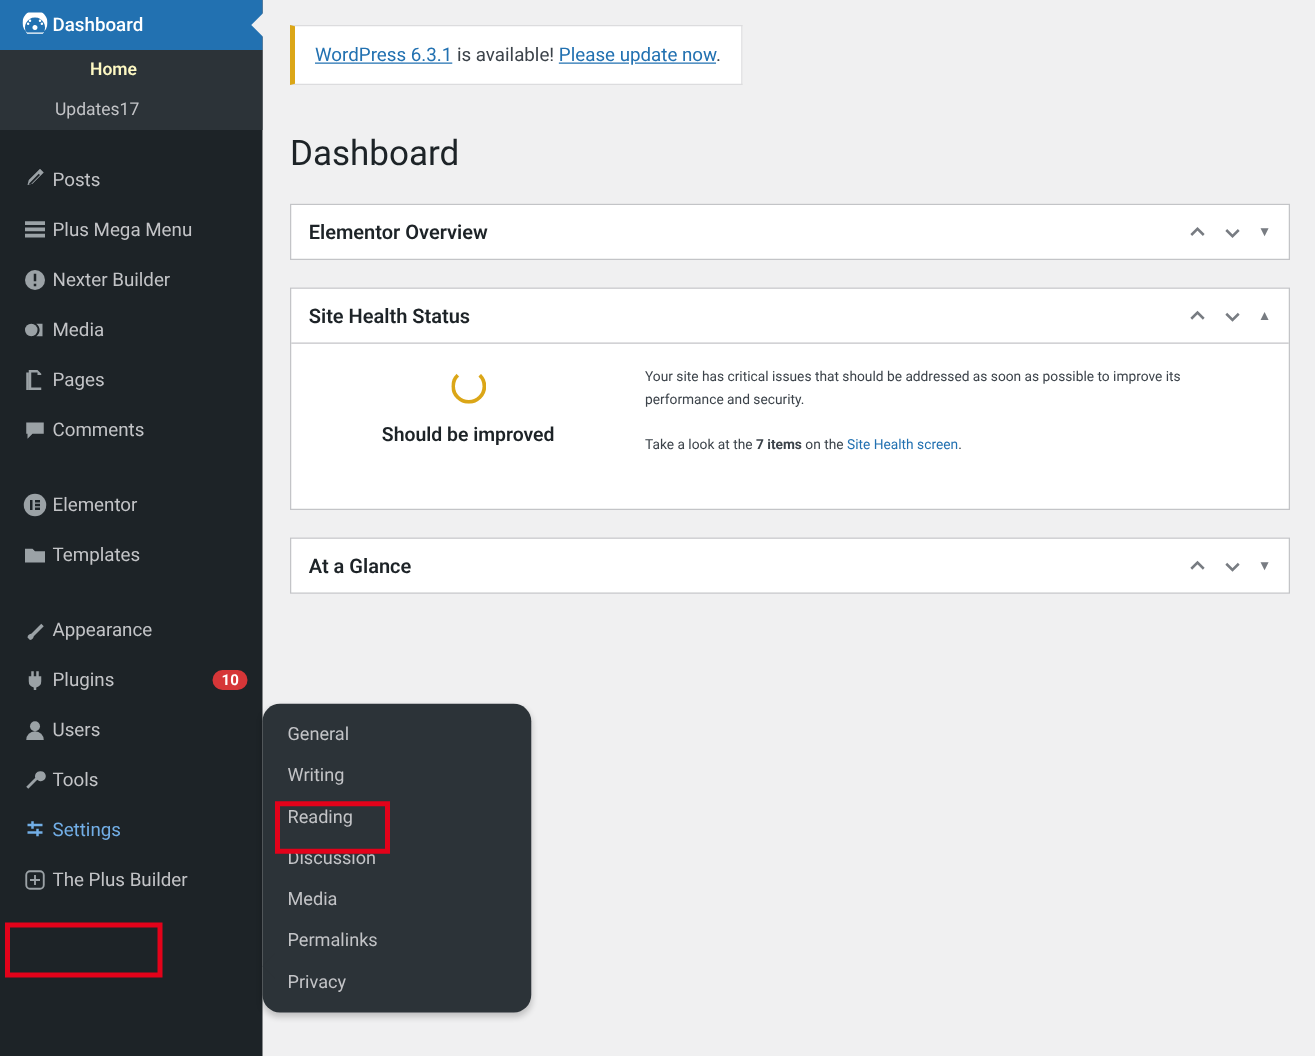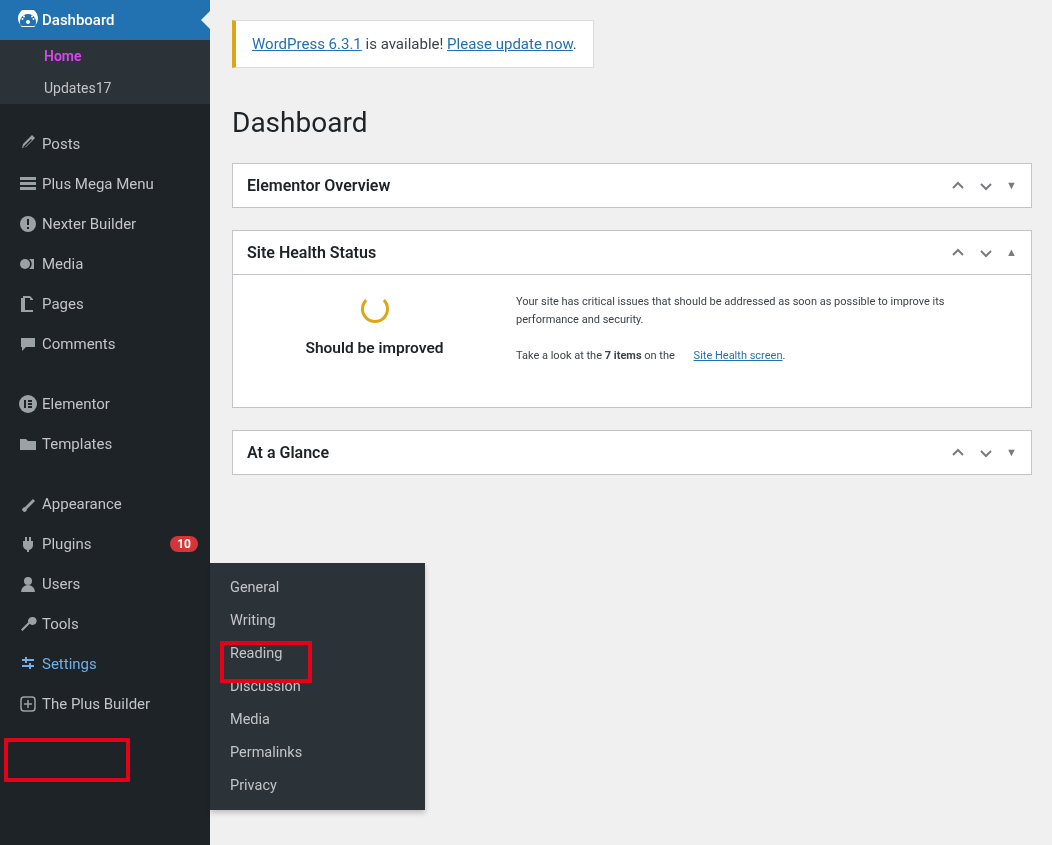--- a/index.html
+++ b/index.html
@@ -67,41 +67,43 @@
     background: #2c3338;
   }
   #adminmenu .submenu-item {
     display: block;
     padding: 8px 14px 8px 44px;
     color: #c3c4c7;
     font-size: 14px;
     cursor: pointer;
   }
   #adminmenu .submenu-item.sub-current {
-    color: #d946ef;
+    color: #fef9c3;
     font-weight: 600;
+    margin-left: 28px;
   }
   #adminmenu .sep { height: 20px; }
   #adminmenu .menu-item.highlighted { color: #72aee6; }
   #adminmenu .menu-item.highlighted .icon-wrap { color: #72aee6; }
 
   .red-box-menu {
     position: absolute;
     border: 4px solid #e3021a;
     pointer-events: none;
   }
 
   
   .flyout {
     position: absolute;
     left: 210px;
     width: 215px;
     background: #2c3338;
     padding: 8px 0;
     box-shadow: 0 3px 5px rgba(0,0,0,0.2);
+    border-radius: 14px;
   }
   .flyout::before {
     content: "";
     position: absolute;
     left: -10px;
     top: 200px;
     border: 10px solid transparent;
     border-right-color: #2c3338;
   }
   .flyout .fly-item {
@@ -186,21 +188,21 @@
     width: 28px;
     height: 28px;
     border-radius: 50%;
     border: 3px solid #dba617;
     border-top-color: transparent;
     margin: 2px auto 16px auto;
   }
   .health-left p { font-weight: 600; font-size: 15.5px; color: #1d2327; }
   .health-right { flex: 1; font-size: 11px; line-height: 1.65; color: #3c434a; }
   .health-right p { margin-bottom: 18px; }
-  .health-right a { color: #2271b1; text-decoration: underline; cursor: pointer; margin-left: 16px; }
+  .health-right a { color: #2271b1; cursor: pointer; }
   .health-right b { font-weight: 700; }
 
   svg { display: block; }
 </style>
 </head>
 <body>
 
 <div id="adminmenu">
 
   <div class="menu-item current">

